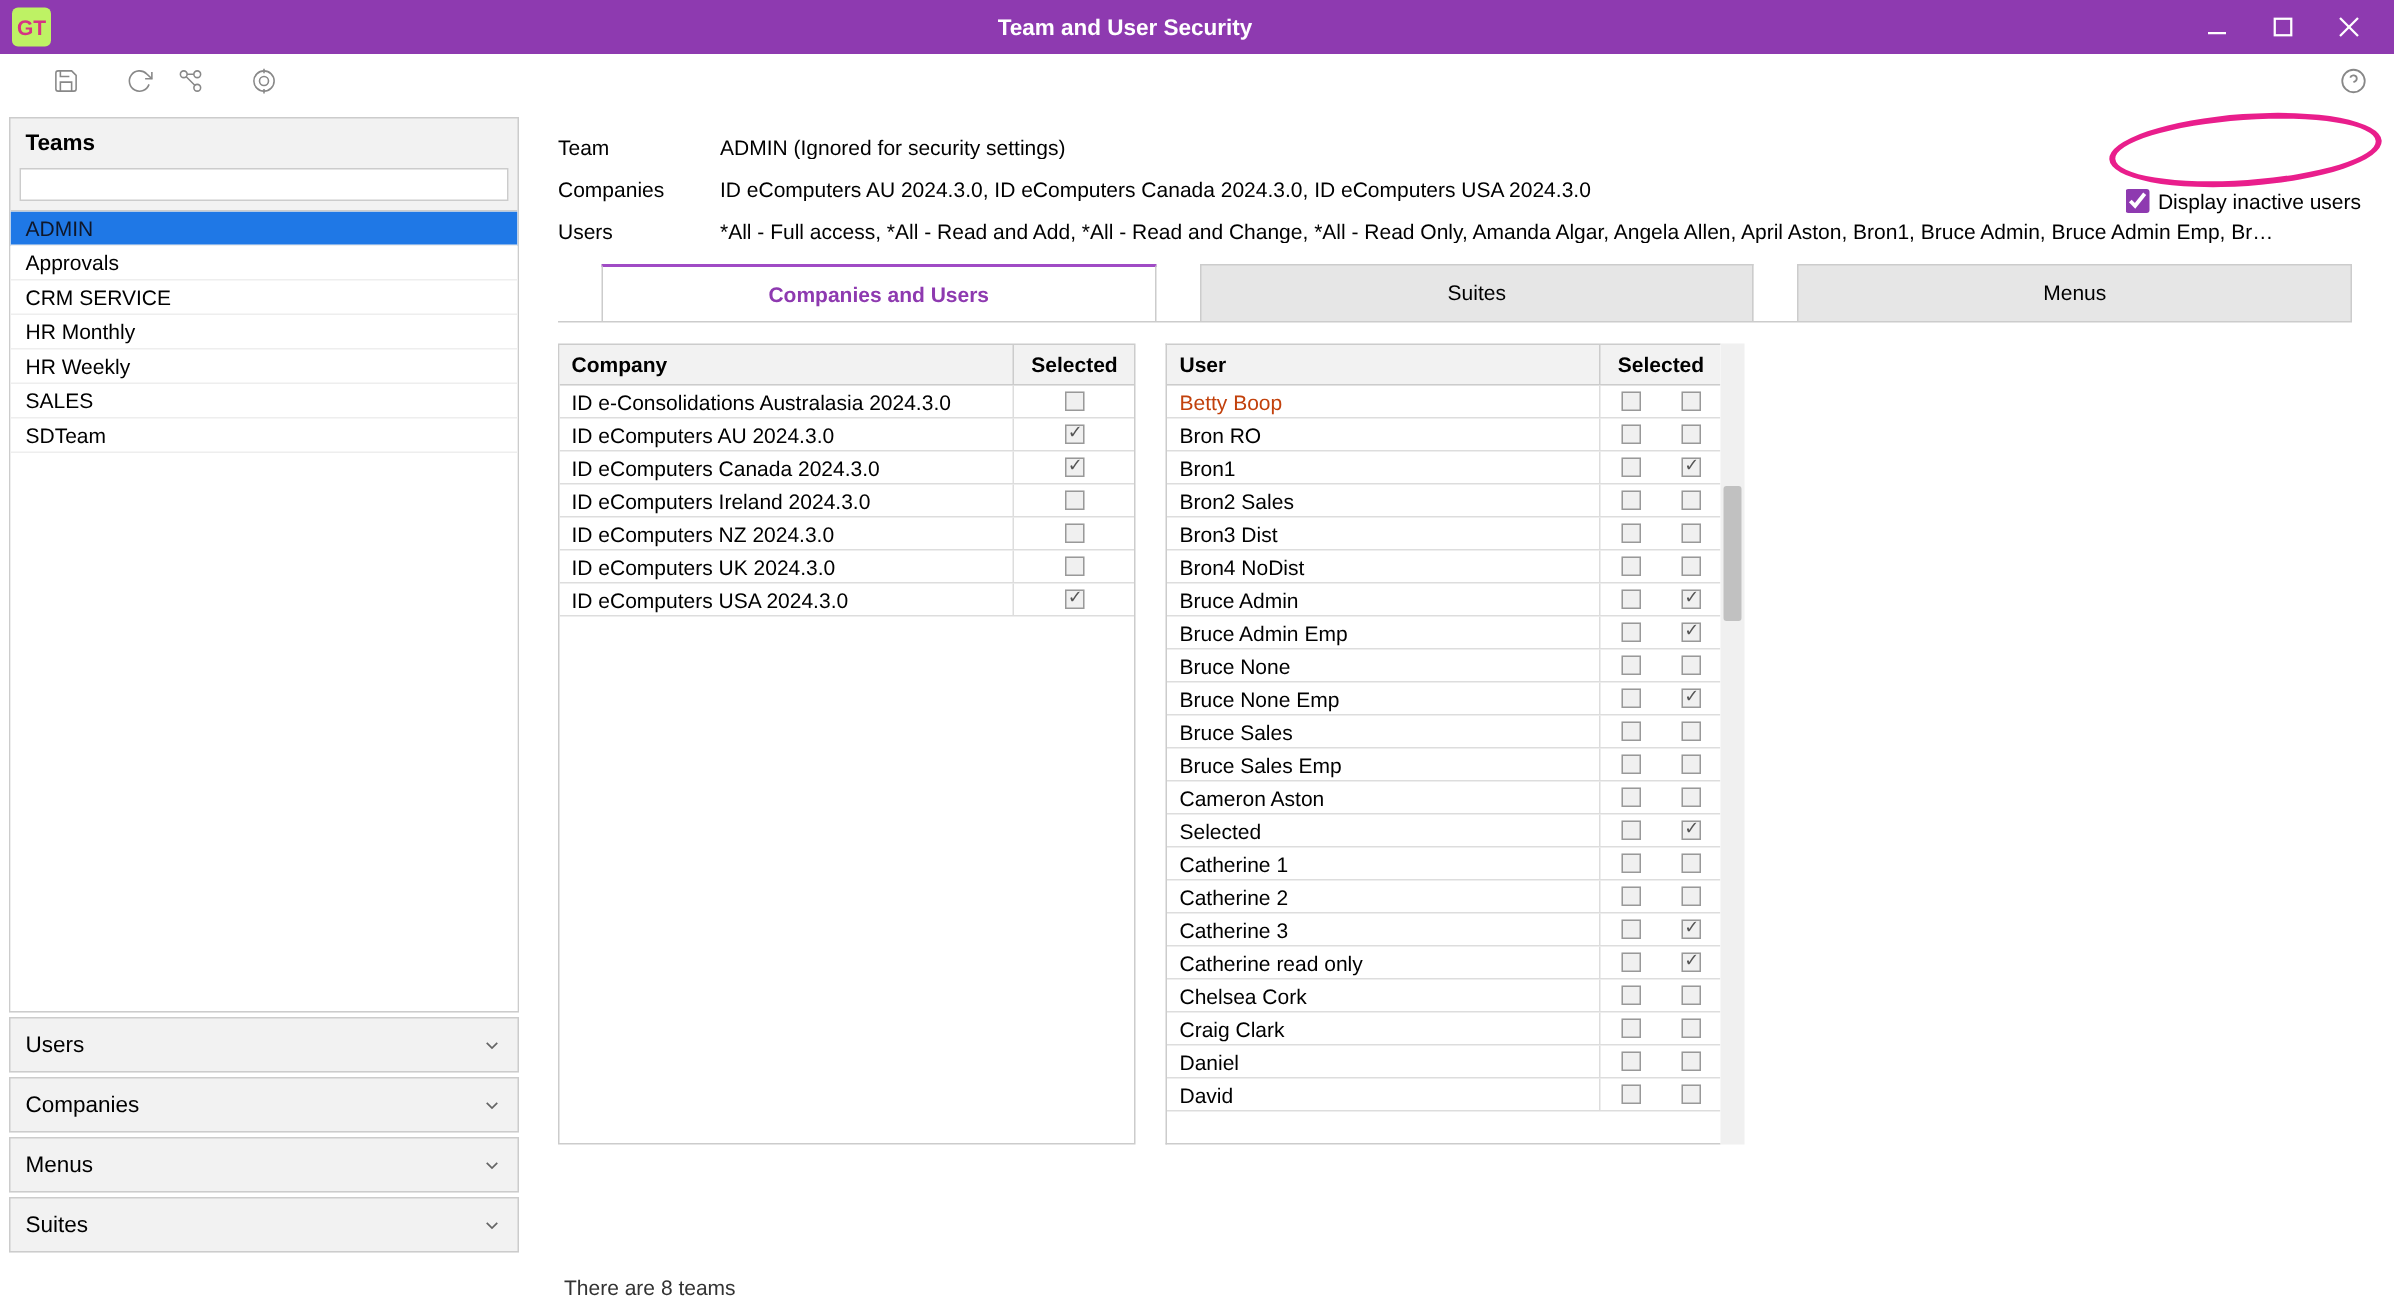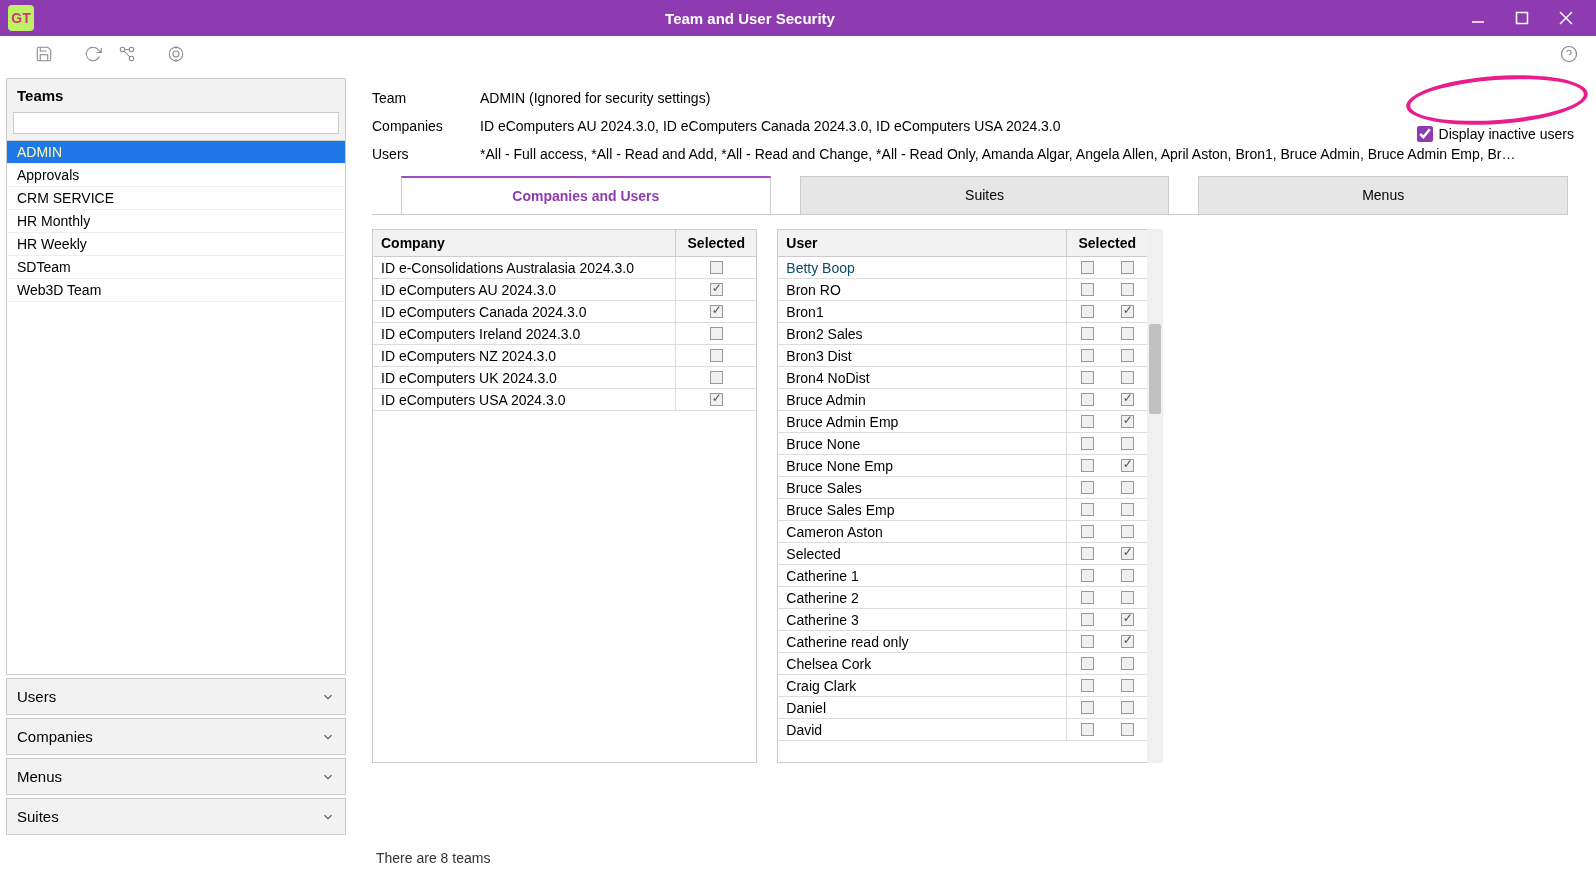--- a/index.html
+++ b/index.html
@@ -25,21 +25,21 @@
   
   .content { display: flex; height: calc(100% - 72px - 28px); }
 
   
   .sidebar { width: 352px; padding: 6px; display: flex; flex-direction: column; }
   .panel { border: 1px solid #ccc; background: #f2f2f2; flex: 1; display: flex; flex-direction: column; margin-bottom: 3px; }
   .panel-header { padding: 8px 10px; font-weight: bold; font-size: 15px; }
   .panel-search { margin: 0 6px 6px; background: #fff; border: 1px solid #ccc; height: 22px; width: calc(100% - 12px); padding: 2px 4px; font-size: 13px;}
   .panel-list { overflow: auto; background: #fff; flex: 1; border-top: 1px solid #ccc;}
   .list-item { padding: 3px 10px; font-size: 14px; cursor: pointer; border-bottom: 1px solid #eee; }
-  .list-item.selected { background: #1f78e6; color: #fef9c3; }
+  .list-item.selected { background: #1f78e6; color: #0f172a; }
 
   .collapsed-panel { border: 1px solid #ccc; background: #f2f2f2; margin-bottom: 3px; display:flex; align-items:center; justify-content:space-between; padding:9px 10px; font-size: 15px; cursor:pointer; }
 
   
   .main { flex: 1; padding: 12px 28px 4px 20px; display: flex; flex-direction: column; }
   .info-row { display: flex; font-size: 14px; padding: 6px 0; }
   .info-label { width: 108px; }
   .info-value { flex: 1; white-space: nowrap; overflow: hidden; text-overflow: ellipsis; }
 
   .checkbox-highlight { position: absolute; right: 8px; top: 76px; width: 182px; height: 48px; border: 4px solid #e91e8c; border-radius: 50%; transform: rotate(-4deg); pointer-events: none; }
@@ -55,21 +55,21 @@
   .grid { border: 1px solid #ccc; width: 100%; height: 534px; overflow-y: auto; overflow-x: hidden; }
   .grid-header { display: flex; background: #f2f2f2; border-bottom: 1px solid #ccc; font-weight: bold; font-size: 14px; }
   .grid-header .gh-name { flex: 1; padding: 5px 8px; border-right: 1px solid #ccc; }
   .grid-header .gh-sel { width: 80px; padding: 5px 8px; text-align:center;}
   .grid-row { display: flex; border-bottom: 1px solid #ddd; font-size: 14px; justify-content: flex-end; }
   .gr-name { flex: 1; padding: 2.5px 8px; border-right: 1px solid #ddd; }
   .gr-sel  { width: 80px; text-align: center; padding: 2.5px 0; display:flex;}
   .gr-sel .pair { display:flex; width:100%; }
   .chk { display:inline-block; width:13px; height:13px; border:1px solid #999; background:#f0f0f0; margin:auto; position:relative;}
   .chk.on::after { content:'✓'; position:absolute; left:1px; top:-3px; font-size:12px; color:#555; }
-  .gr-name.inactive { color: #0c4a6e; }
+  .gr-name.inactive { color: #c2410c; }
 
   .scrollbar-indicator { width:16px; position:relative; }
   .scrollbar-track { position:absolute; top:0; bottom:0; left:0; right:0; background:#f0f0f0;}
   .scrollbar-thumb { position:absolute; left:2px; right:2px; top:95px; height:90px; background:#c1c1c1; border-radius:2px;}
 
   
   .statusbar { height: 28px; display: flex; align-items: center; padding: 0 16px; font-size: 14px; color:#333;}
 </style>
 </head>
 <body>
@@ -144,22 +144,22 @@
   <div class="sidebar">
     <div class="panel">
       <div class="panel-header">Teams</div>
       <input class="panel-search" value="" style="">
       <div class="panel-list" id="teams-list">
           <div class="list-item selected">ADMIN</div>
           <div class="list-item">Approvals</div>
           <div class="list-item">CRM SERVICE</div>
           <div class="list-item">HR Monthly</div>
           <div class="list-item">HR Weekly</div>
+          <div class="list-item">SALES</div>
           <div class="list-item">SDTeam</div>
-          <div class="list-item">Web3D Team</div>
         </div>
     </div>
     <div id="collapsed-panels">
         <div class="collapsed-panel">
           <span>Users</span>
           <svg width="14" height="14" viewBox="0 0 24 24" fill="none" stroke="#666" stroke-width="2">
             <polyline points="6 9 12 15 18 9"></polyline>
           </svg>
         </div>
         <div class="collapsed-panel">

